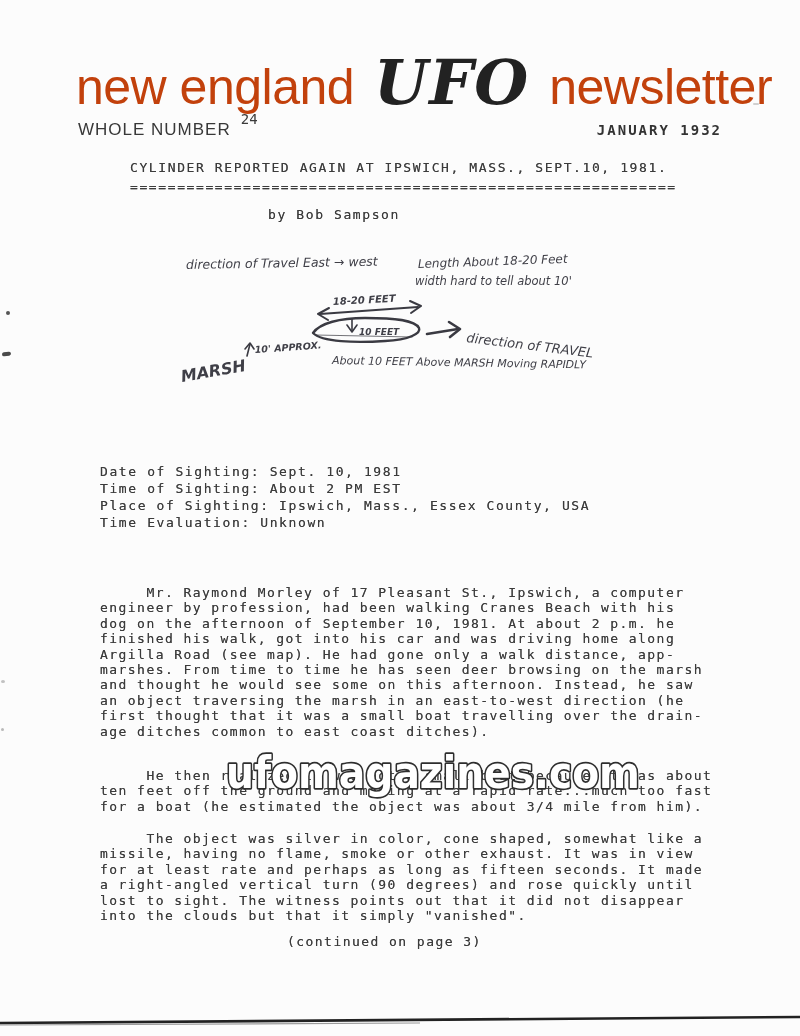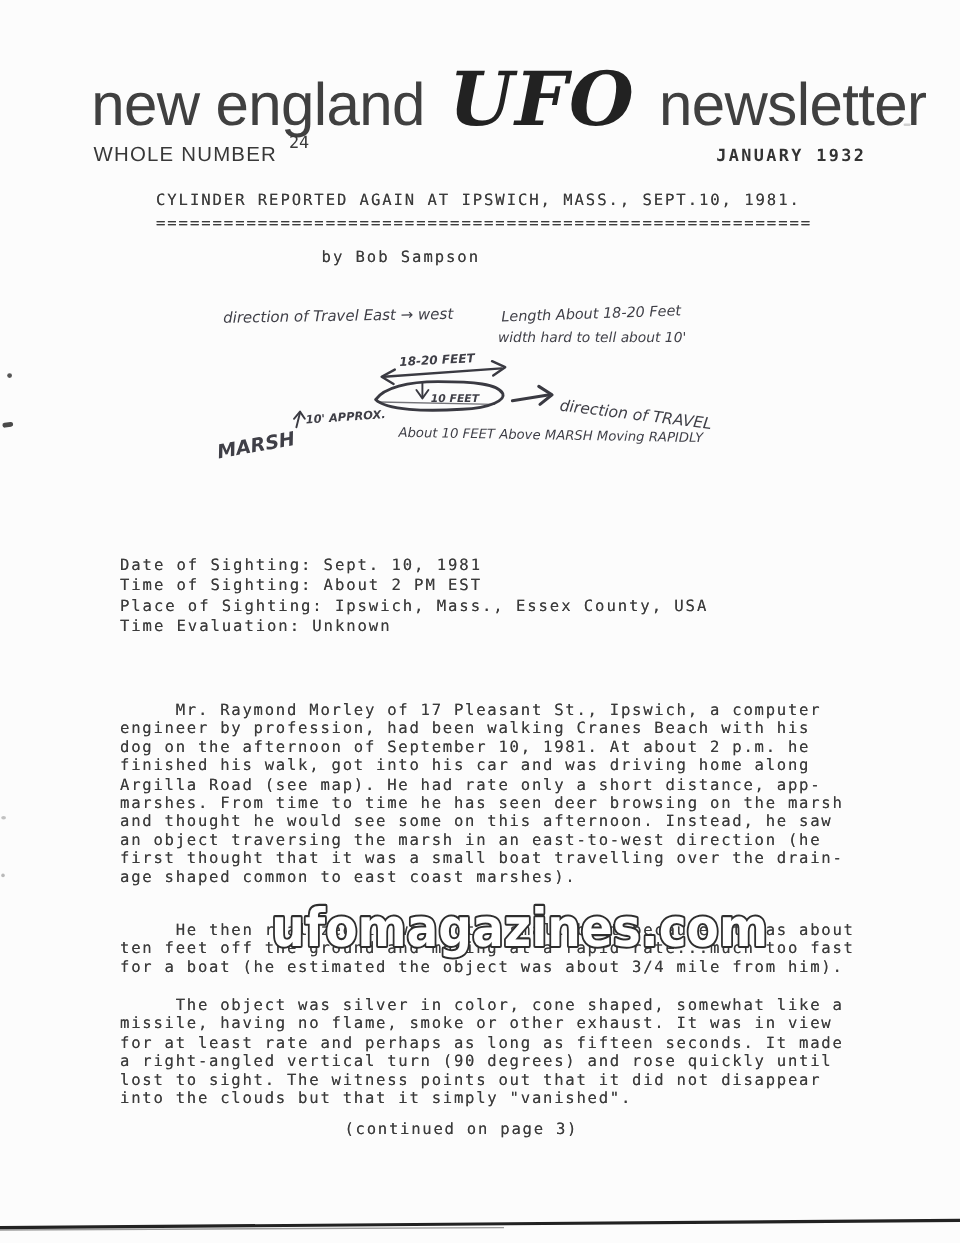--- a/index.html
+++ b/index.html
@@ -11,21 +11,21 @@
     font-family:"Liberation Sans", sans-serif;
   }
   
   .masthead{
     position:absolute;left:76px;top:46px;width:700px;
     display:flex;align-items:baseline;gap:20px;
     color:#2d2d2d;white-space:nowrap;
   }
   .masthead .thin{
     font-family:"Liberation Sans", sans-serif;
-    font-weight:300;font-size:50px;letter-spacing:-0.5px;color:#404040;
+    font-weight:300;font-size:50px;letter-spacing:-0.5px;color:#c2410c;
   }
   .masthead .brand{
     font-family:"DejaVu Serif", serif;
     font-weight:bold;font-style:italic;font-size:62px;color:#222;
     letter-spacing:1px;
   }
   .issue-row{
     position:absolute;left:78px;top:116px;width:644px;
     display:flex;justify-content:space-between;align-items:baseline;
   }
@@ -153,26 +153,26 @@
       <div class="line">Time of Sighting: About 2 PM EST</div>
       <div class="line">Place of Sighting: Ipswich, Mass., Essex County, USA</div>
       <div class="line">Time Evaluation: Unknown</div>
     </div>
 
   <div class="mono para p1">
       <div class="line">     Mr. Raymond Morley of 17 Pleasant St., Ipswich, a computer</div>
       <div class="line">engineer by profession, had been walking Cranes Beach with his</div>
       <div class="line">dog on the afternoon of September 10, 1981. At about 2 p.m. he</div>
       <div class="line">finished his walk, got into his car and was driving home along</div>
-      <div class="line">Argilla Road (see map). He had rate only a short distance, app-</div>
+      <div class="line">Argilla Road (see map). He had gone only a walk distance, app-</div>
       <div class="line">marshes. From time to time he has seen deer browsing on the marsh</div>
       <div class="line">and thought he would see some on this afternoon. Instead, he saw</div>
       <div class="line">an object traversing the marsh in an east-to-west direction (he</div>
       <div class="line">first thought that it was a small boat travelling over the drain-</div>
-      <div class="line">age shaped common to east coast marshes).</div>
+      <div class="line">age ditches common to east coast ditches).</div>
     </div>
   <div class="mono para p2">
       <div class="line">     He then realized it was not a small boat because it was about</div>
       <div class="line">ten feet off the ground and moving at a rapid rate...much too fast</div>
       <div class="line">for a boat (he estimated the object was about 3/4 mile from him).</div>
     </div>
   <div class="mono para p3">
       <div class="line">     The object was silver in color, cone shaped, somewhat like a</div>
       <div class="line">missile, having no flame, smoke or other exhaust. It was in view</div>
       <div class="line">for at least rate and perhaps as long as fifteen seconds. It made</div>

